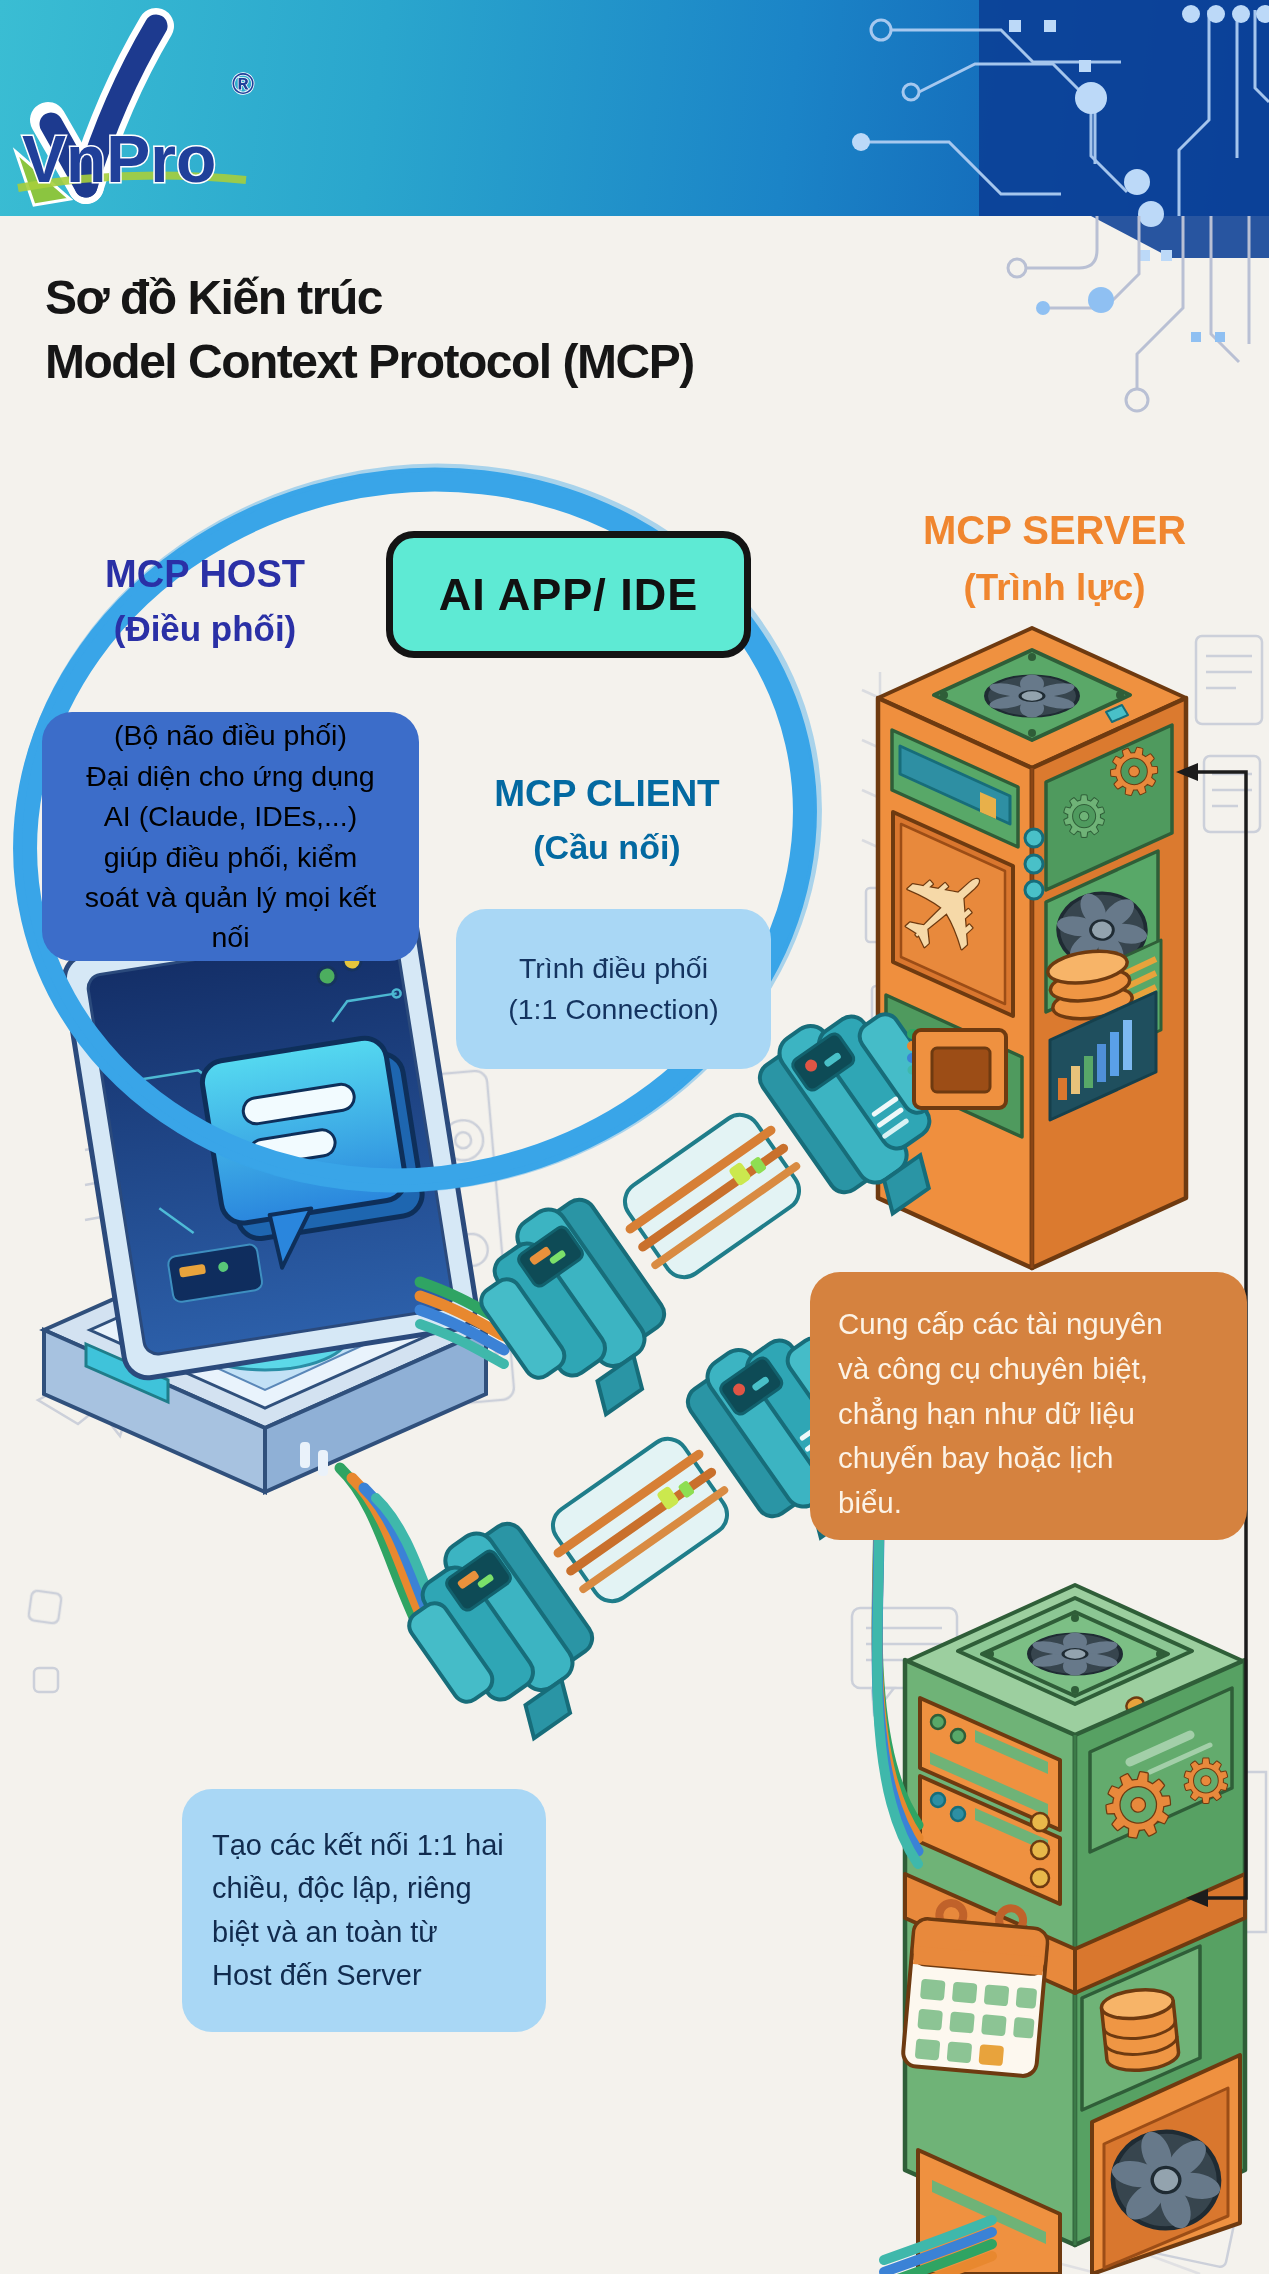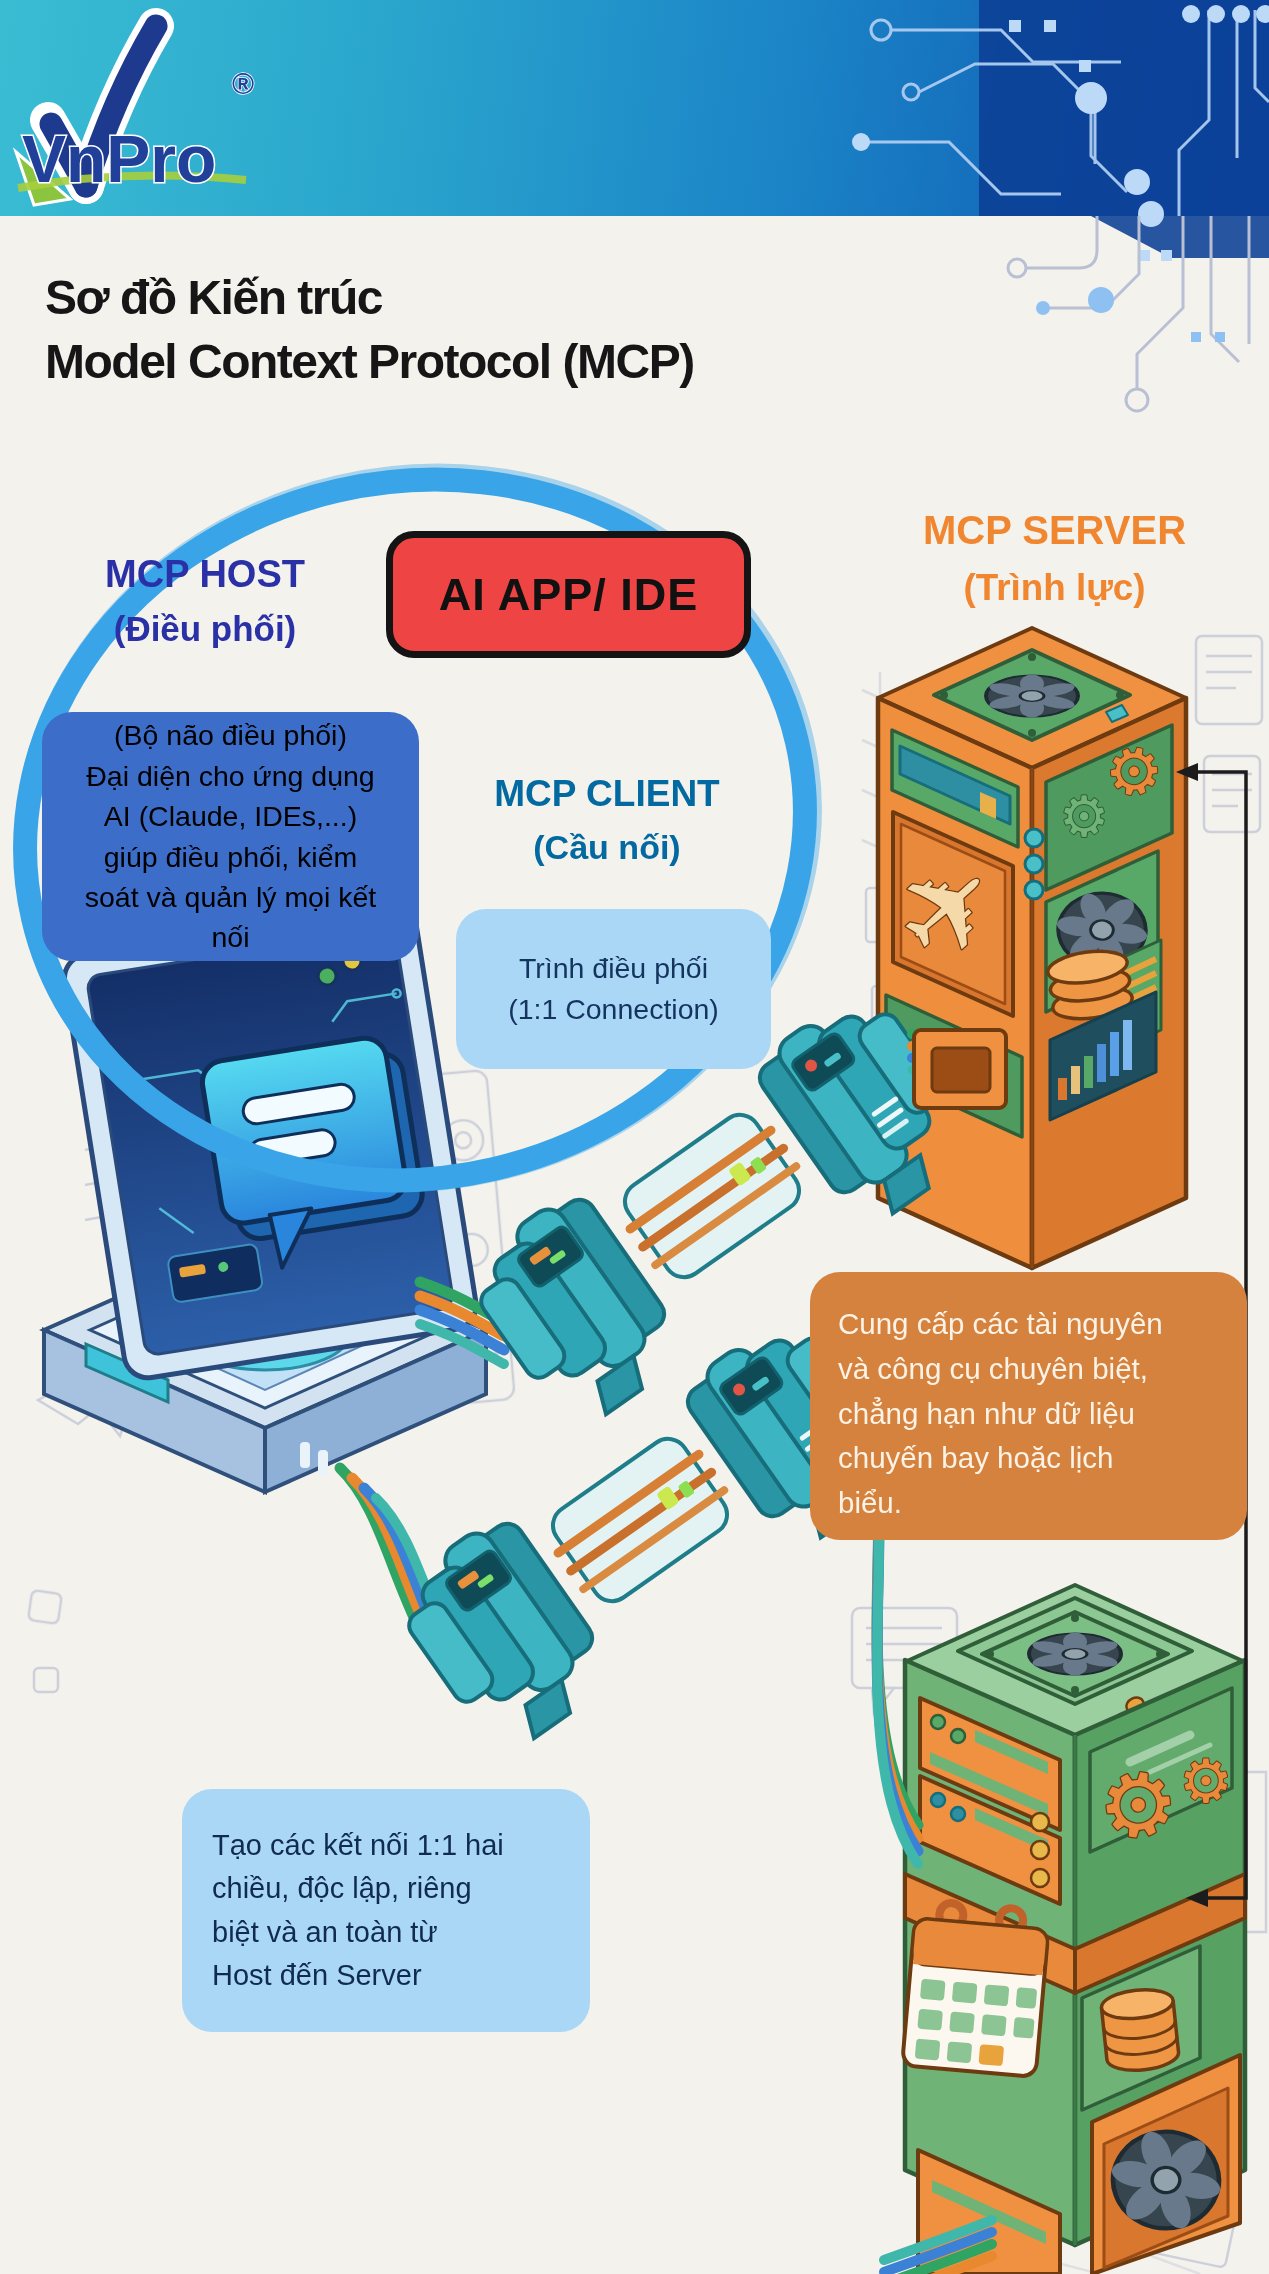--- a/index.html
+++ b/index.html
@@ -9,32 +9,32 @@
           background:linear-gradient(97deg,#3abdd3 0%,#2aa6cd 30%,#1b84c7 62%,#0d51ad 100%)}
   .logo-svg{position:absolute;left:6px;top:2px}
   .circuit-svg{position:absolute;right:0;top:0}
   .title{position:absolute;left:45px;top:266px;font-size:48px;font-weight:bold;
          color:#161616;line-height:1.33;letter-spacing:-1.5px}
   .label{position:absolute;font-weight:bold;text-align:center;line-height:1.5}
   .label-host{left:55px;top:546px;width:300px;color:#2a30a6;font-size:38px}
   .label-client{left:452px;top:766px;width:310px;color:#0369a1;font-size:37px}
   .label-server{left:862px;top:500px;width:385px;color:#f0862f;font-size:40px}
   .label .l2{font-size:0.92em}
-  .ai-box{position:absolute;left:386px;top:531px;width:351px;height:113px;background:#ef4444;
+  .ai-box{position:absolute;left:386px;top:531px;width:351px;height:113px;background:#5eead4;
           border:7px solid #141414;border-radius:28px;display:flex;align-items:center;
           justify-content:center;font-size:45px;font-weight:bold;color:#111;letter-spacing:1px}
   .callout{position:absolute;border-radius:30px;display:flex;align-items:center}
   .callout p{margin:0;white-space:pre-line;width:100%}
   .host-box{left:42px;top:712px;width:377px;height:249px;background:#3c6dc9;color:#000000;
             font-size:28.5px;line-height:1.42;text-align:center;justify-content:center}
   .client-box{left:456px;top:909px;width:315px;height:160px;background:#a9d7f5;color:#14335f;
               font-size:28.5px;line-height:1.45;text-align:center;justify-content:center}
   .server-box{left:810px;top:1272px;width:437px;height:268px;background:#d5823f;color:#fcf3e6;
               font-size:29.5px;line-height:1.52;padding:16px 14px 0 28px;box-sizing:border-box;text-align:left}
-  .conn-box{left:182px;top:1789px;width:408px;height:243px;background:#a9d7f5;color:#112b4e;
+  .conn-box{left:182px;top:1789px;width:364px;height:243px;background:#a9d7f5;color:#112b4e;
             font-size:29px;line-height:1.5;padding:0 8px 0 30px;box-sizing:border-box;text-align:left}
   .illu,.brush{position:absolute;left:0;top:0}
 </style>
 </head>
 <body>
 
 <div class="page">
 
   <div class="header">
     <svg class="logo-svg" width="280" height="214" viewBox="0 0 280 214">

